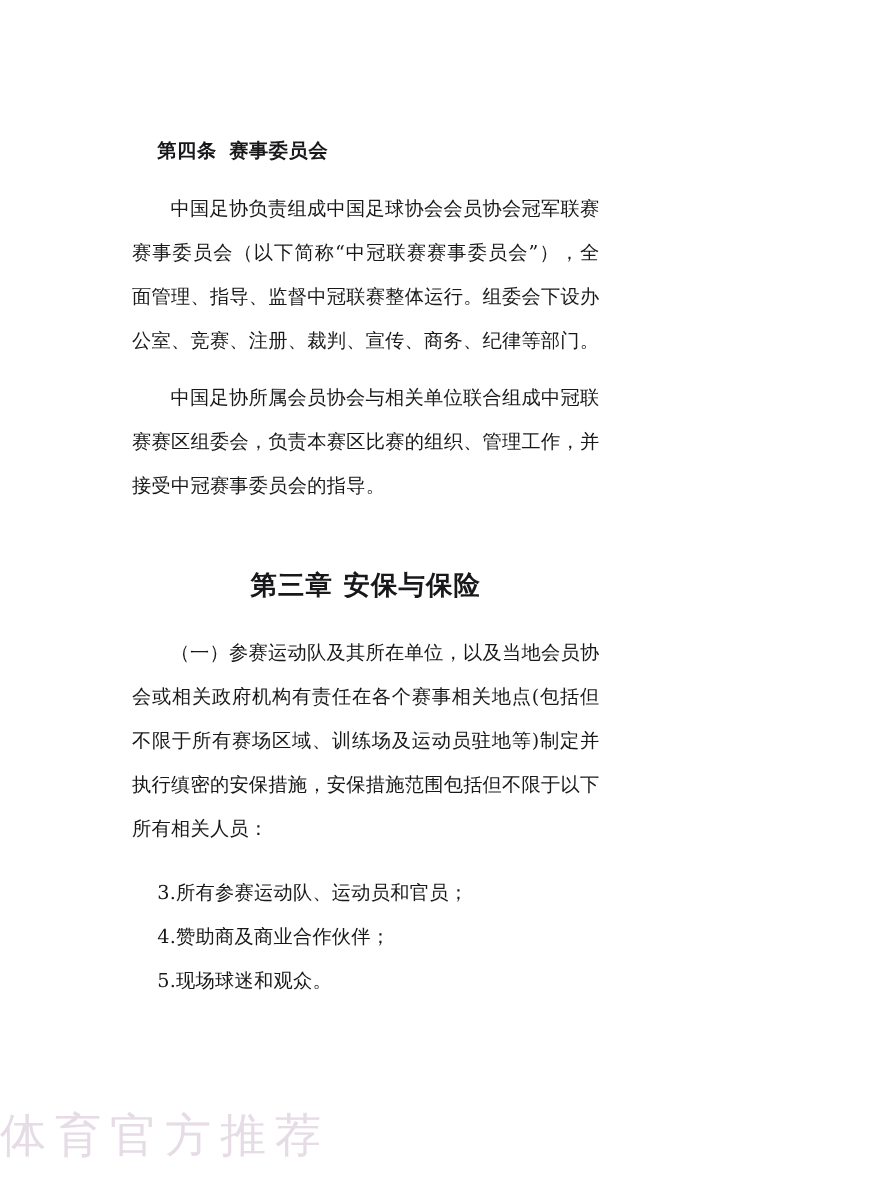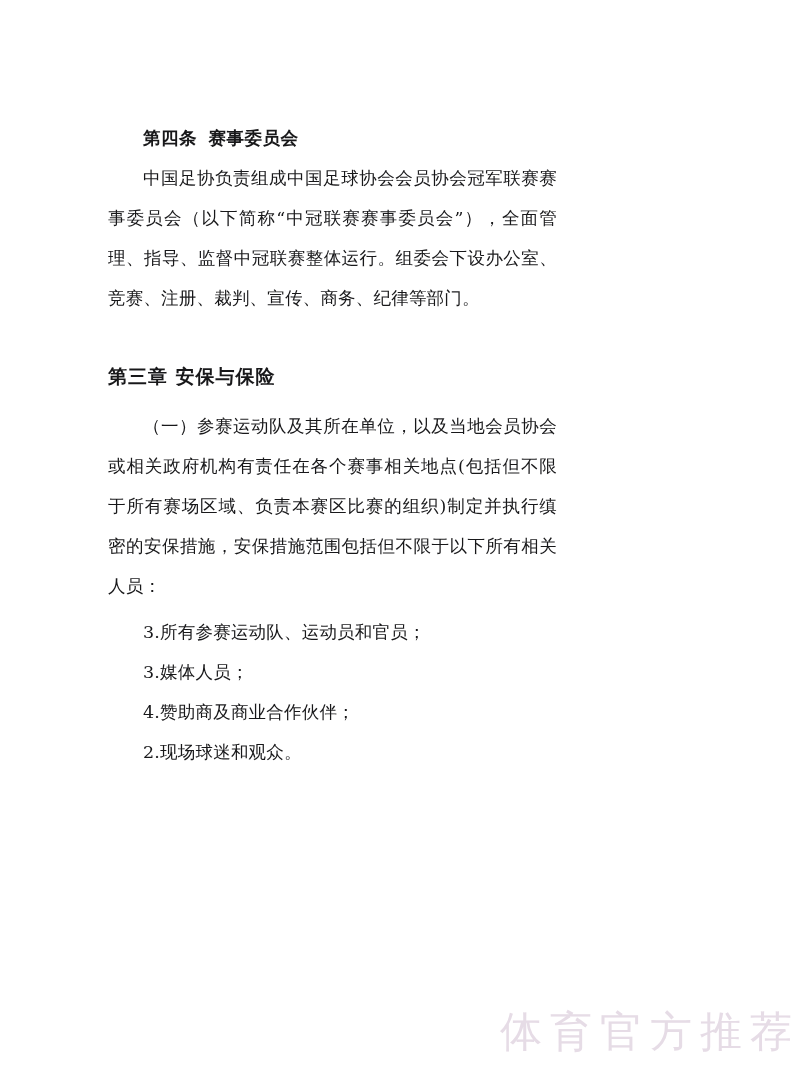--- a/index.html
+++ b/index.html
@@ -33,49 +33,49 @@
     font-weight: bold;
     text-indent: 2em;
     letter-spacing: 0.5px;
     margin: 0;
   }
   .heading-item .sep {
     display: inline-block;
     width: 0.65em;
   }
   .para {
-    margin: 0;
+    margin: 12px;
     text-indent: 2em;
     text-align: justify;
     text-justify: inter-ideograph;
     letter-spacing: 0.2px;
   }
   .chapter-title {
     margin: 0;
     font-weight: bold;
-    text-align: left;
-    font-size: 19px;
+    text-align: center;
+    font-size: 24px;
     letter-spacing: 1px;
     padding-top: 38px;
     padding-bottom: 10px;
   }
   .list-item {
     margin: 0;
     text-indent: 2em;
     letter-spacing: 0.2px;
   }
   .spacer-sm {
     height: 6px;
   }
   .watermark {
     position: absolute;
     left: 0;
     right: 0;
     bottom: 20px;
-    text-align: right;
+    text-align: left;
     font-size: 42px;
     letter-spacing: 8px;
     color: #e6dce6;
     font-family: "DejaVu Serif", "Liberation Serif", serif;
     user-select: none;
     pointer-events: none;
   }
 </style>
 </head>
 <body>
@@ -83,29 +83,29 @@
 <div class="page">
   <div class="doc-body">
 
     <p class="heading-item">
       <span>第四条</span><span class="sep"></span><span>赛事委员会</span>
     </p>
 
     <p class="para">中国足协负责组成中国足球协会会员协会冠军联赛赛事委员会（以下简称“中冠联赛赛事委员会”），全面管理、指导、监督中冠联赛整体运行。组委会下设办公室、竞赛、注册、裁判、宣传、商务、纪律等部门。</p>
 
 
+    <p class="para">中国足协所属会员协会与相关单位联合组成中冠联赛赛区组委会，负责本赛区比赛的组织、管理工作，并接受中冠赛事委员会的指导。</p>
 
     <h2 class="chapter-title">第三章 安保与保险</h2>
 
 
-    <p class="para">（一）参赛运动队及其所在单位，以及当地会员协会或相关政府机构有责任在各个赛事相关地点(包括但不限于所有赛场区域、负责本赛区比赛的组织)制定并执行缜密的安保措施，安保措施范围包括但不限于以下所有相关人员：</p>
+    <p class="para">（一）参赛运动队及其所在单位，以及当地会员协会或相关政府机构有责任在各个赛事相关地点(包括但不限于所有赛场区域、训练场及运动员驻地等)制定并执行缜密的安保措施，安保措施范围包括但不限于以下所有相关人员：</p>
 
     <div class="spacer-sm"></div>
 
     <p class="list-item">3.所有参赛运动队、运动员和官员；</p>
-    <p class="list-item">3.媒体人员；</p>
     <p class="list-item">4.赞助商及商业合作伙伴；</p>
-    <p class="list-item">2.现场球迷和观众。</p>
+    <p class="list-item">5.现场球迷和观众。</p>
 
   </div>
 </div>
 
 <div class="watermark">体育官方推荐</div>
 
 </body></html>

